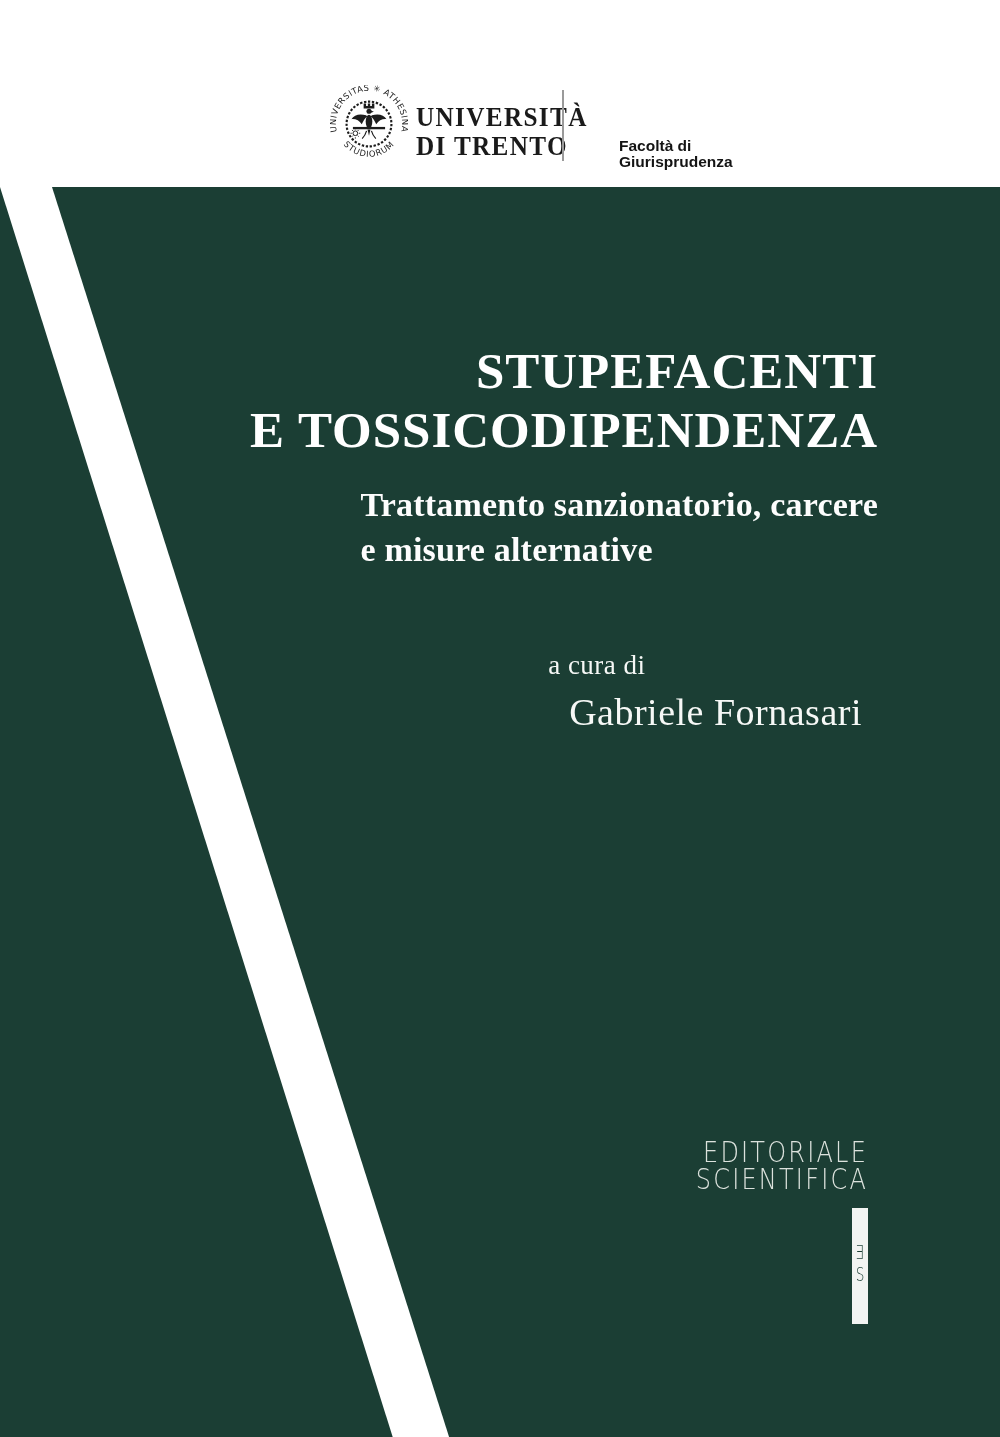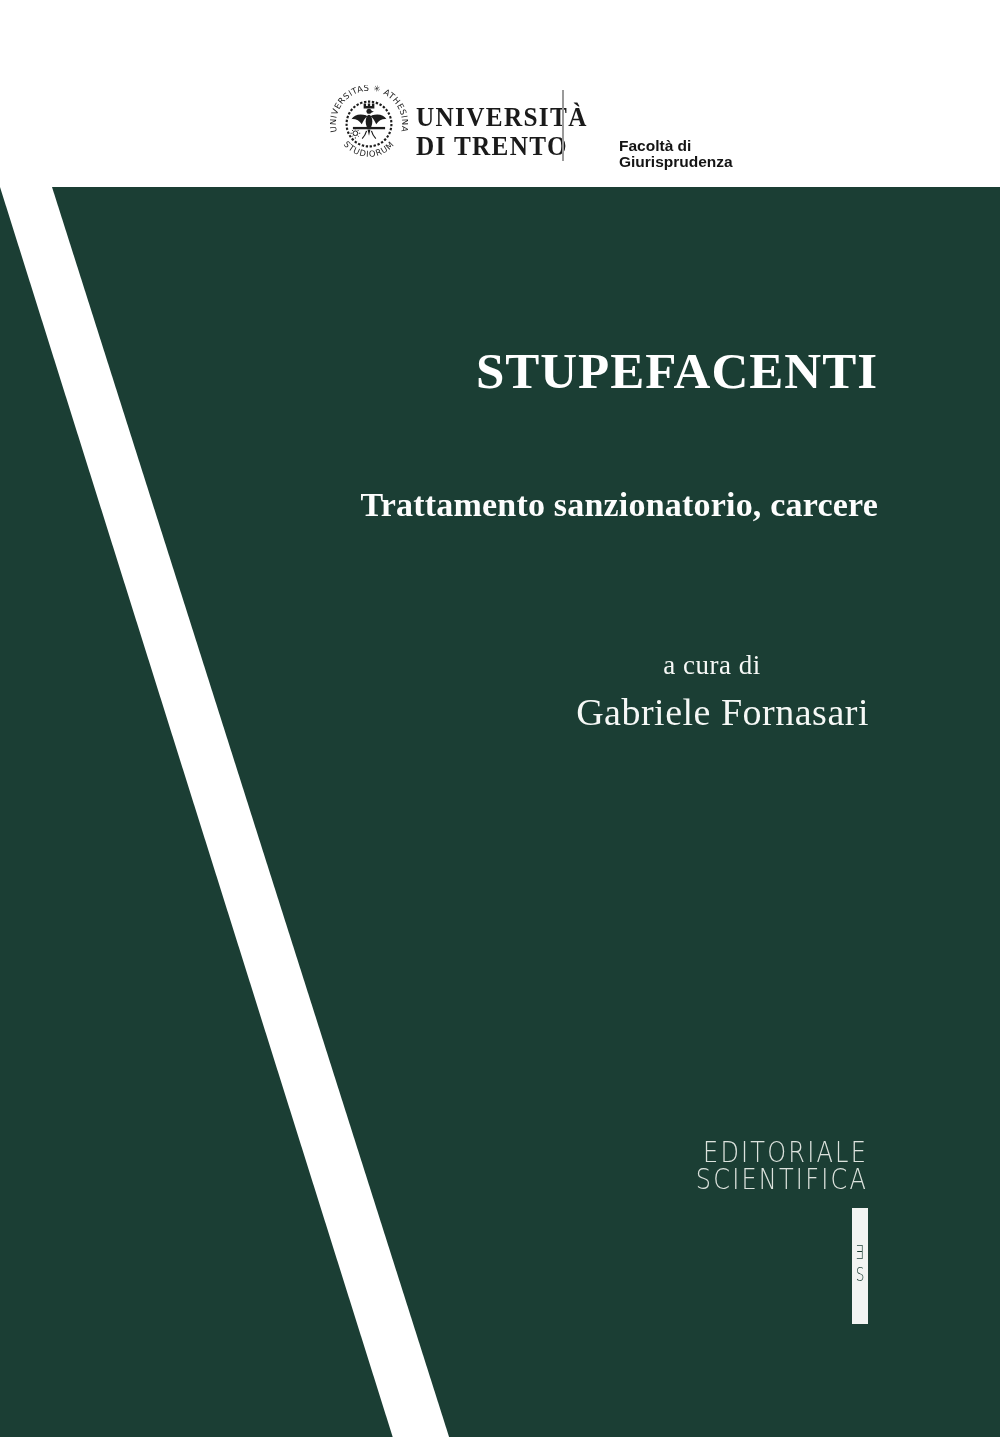--- a/index.html
+++ b/index.html
@@ -25,21 +25,21 @@
   
   .cover { position:absolute; left:0; top:187px; width:1000px; height:1426px; background:#1b3e34; }
   .stripe-svg { position:absolute; inset:0; width:100%; height:100%; display:block; }
 
   .title { position:absolute; right:122px; top:155px; text-align:right; color:#ffffff;
            font:700 51px/59px "Liberation Serif", serif; letter-spacing:1px; white-space:nowrap; }
 
   .subtitle { position:absolute; right:122px; top:295px; text-align:left; color:#fdfdfd;
               font:700 34px/45px "Liberation Serif", serif; letter-spacing:.2px; white-space:nowrap; }
 
-  .editors { position:absolute; right:131px; top:460px; text-align:center; color:#f6f8f6; white-space:nowrap; }
+  .editors { position:absolute; right:138px; top:460px; text-align:left; color:#f6f8f6; white-space:nowrap; }
   .curadi  { font:400 27px/36px "Liberation Serif", serif; letter-spacing:.5px; }
   .editor  { font:400 38px/50px "Liberation Serif", serif; letter-spacing:.5px;margin-left:21px; }
   .editor.first { margin-top:4px; }
 
   
   .pub-word { position:absolute; right:132px; top:952px; text-align:right; color:#dce2dd;
               font-family:"DejaVu Sans", sans-serif; font-weight:100; font-size:24px;
               line-height:23px; letter-spacing:2.2px; transform:scaleY(1.2);
               transform-origin:top right; white-space:nowrap; }
 
@@ -103,24 +103,26 @@
   </div>
 
   <div class="cover">
 
     <svg class="stripe-svg" viewBox="0 0 1000 1250" preserveAspectRatio="none" aria-hidden="true">
       <polygon points="0,0 52,0 505,1250 448,1250" fill="#ffffff"></polygon>
     </svg>
 
     <div class="title">
       <div>STUPEFACENTI</div>
+      <div>E TOSSICODIPENDENZA</div>
     </div>
 
     <div class="subtitle">
       <div>Trattamento sanzionatorio, carcere</div>
+      <div>e misure alternative</div>
     </div>
 
     <div class="editors">
       <div class="curadi">a cura di</div>
       <div class="editor first">Gabriele Fornasari</div>
     </div>
 
     <div class="pub-word">
       <div>EDITORIALE</div>
       <div>SCIENTIFICA</div>

